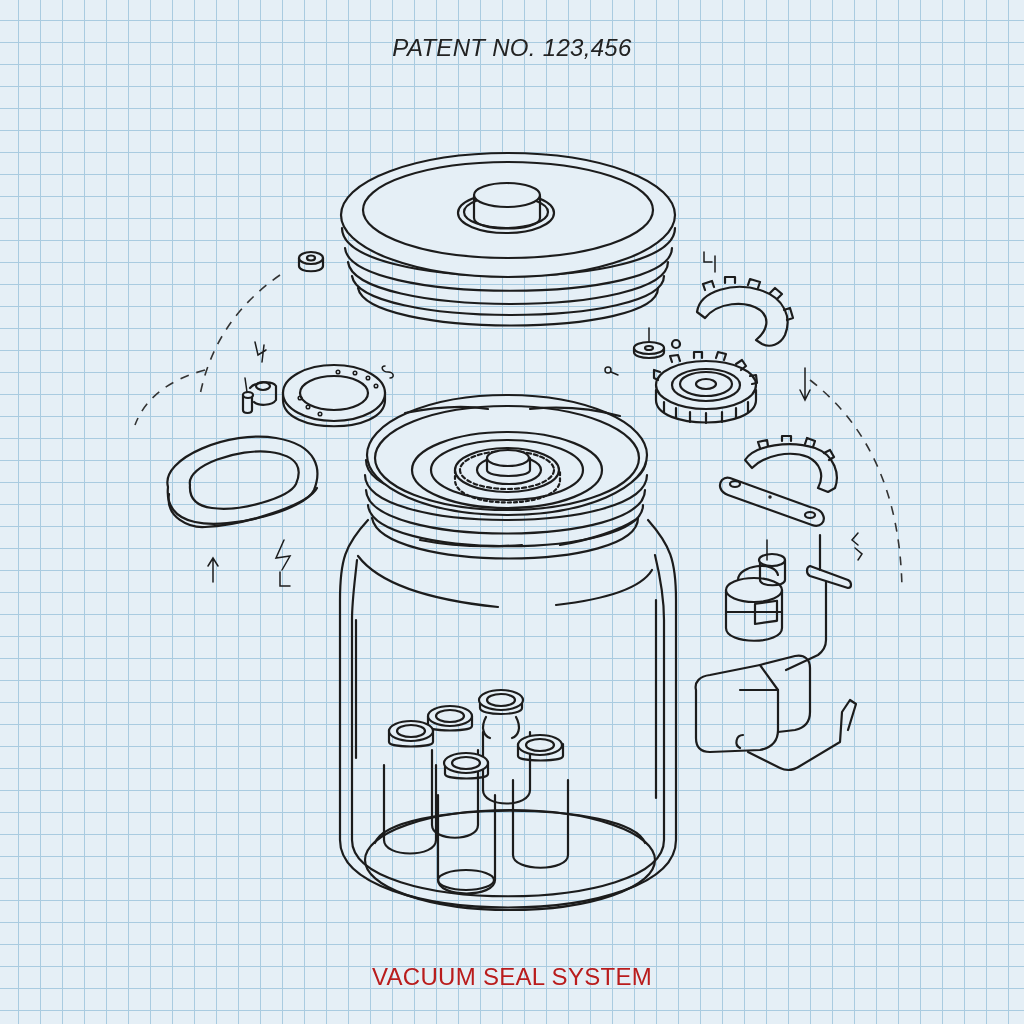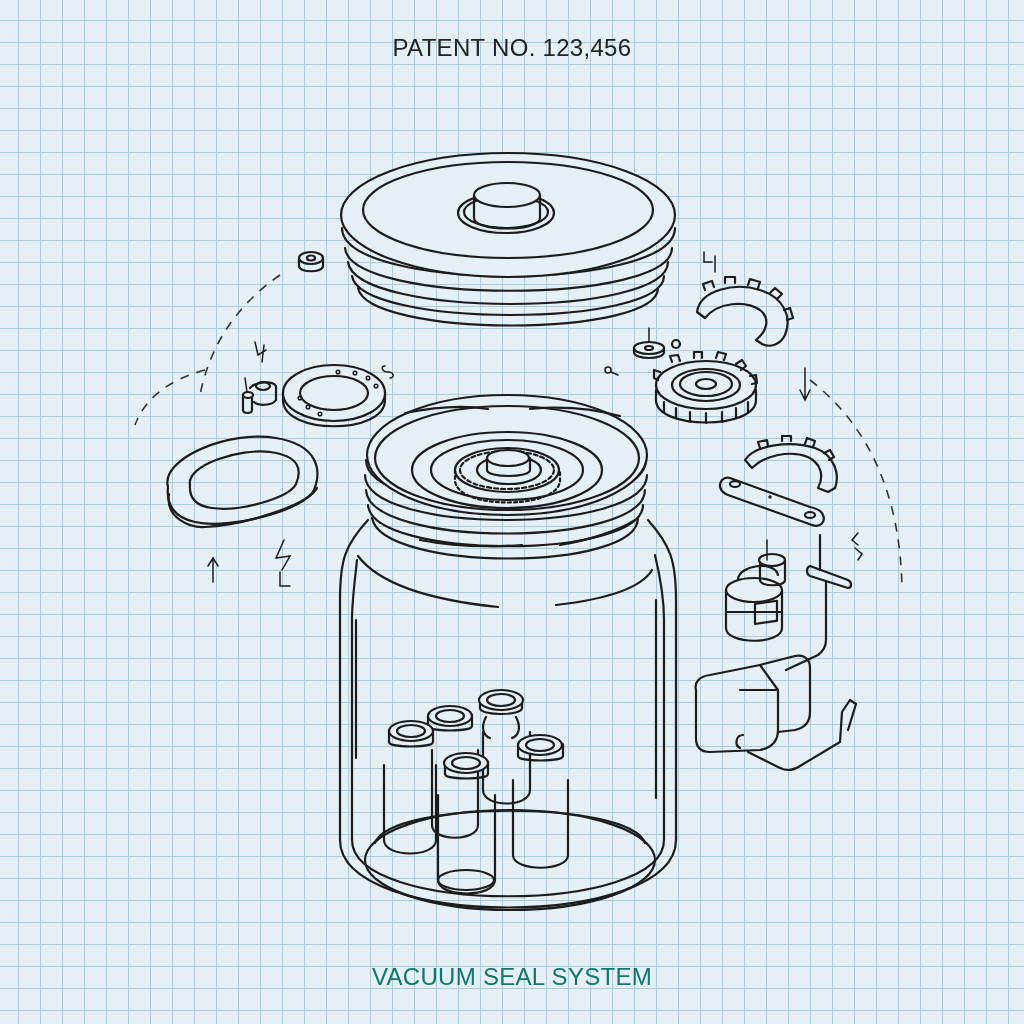--- a/index.html
+++ b/index.html
@@ -8,25 +8,25 @@
     background-color: #e5eff6;
     background-image:
       linear-gradient(to right, #a9cbe0 1.4px, transparent 1.4px),
       linear-gradient(to bottom, #a9cbe0 1.4px, transparent 1.4px);
     background-size: 22px 22px;
     background-position: 18px 20px;
     font-family: "Liberation Sans", sans-serif;
   }
   .title {
     position: absolute; left: 0; right: 0; top: 34px; text-align: center;
-    font-size: 24px; color: #222; letter-spacing: 0.3px;
+    font-size: 24px; color: #222; letter-spacing: 0.3px; font-style: italic;
   }
   .caption {
     position: absolute; left: 0; right: 0; top: 963px; text-align: center;
-    font-size: 24px; color: #0f766e; letter-spacing: 0.3px;
+    font-size: 24px; color: #b91c1c; letter-spacing: 0.3px;
   }
   svg.drawing { position: absolute; left: 0; top: 0; }
   svg .ln { fill: none; stroke: #1c1c1c; stroke-width: 2.2; stroke-linecap: round; stroke-linejoin: round; }
   svg .thin { fill: none; stroke: #1c1c1c; stroke-width: 1.5; stroke-linecap: round; }
   svg .fillbg { fill: #e5eff6; stroke: #1c1c1c; stroke-width: 2.2; }
   svg .dash { fill: none; stroke: #333; stroke-width: 1.6; stroke-dasharray: 9 8; }
 </style>
 </head>
 <body>
 

